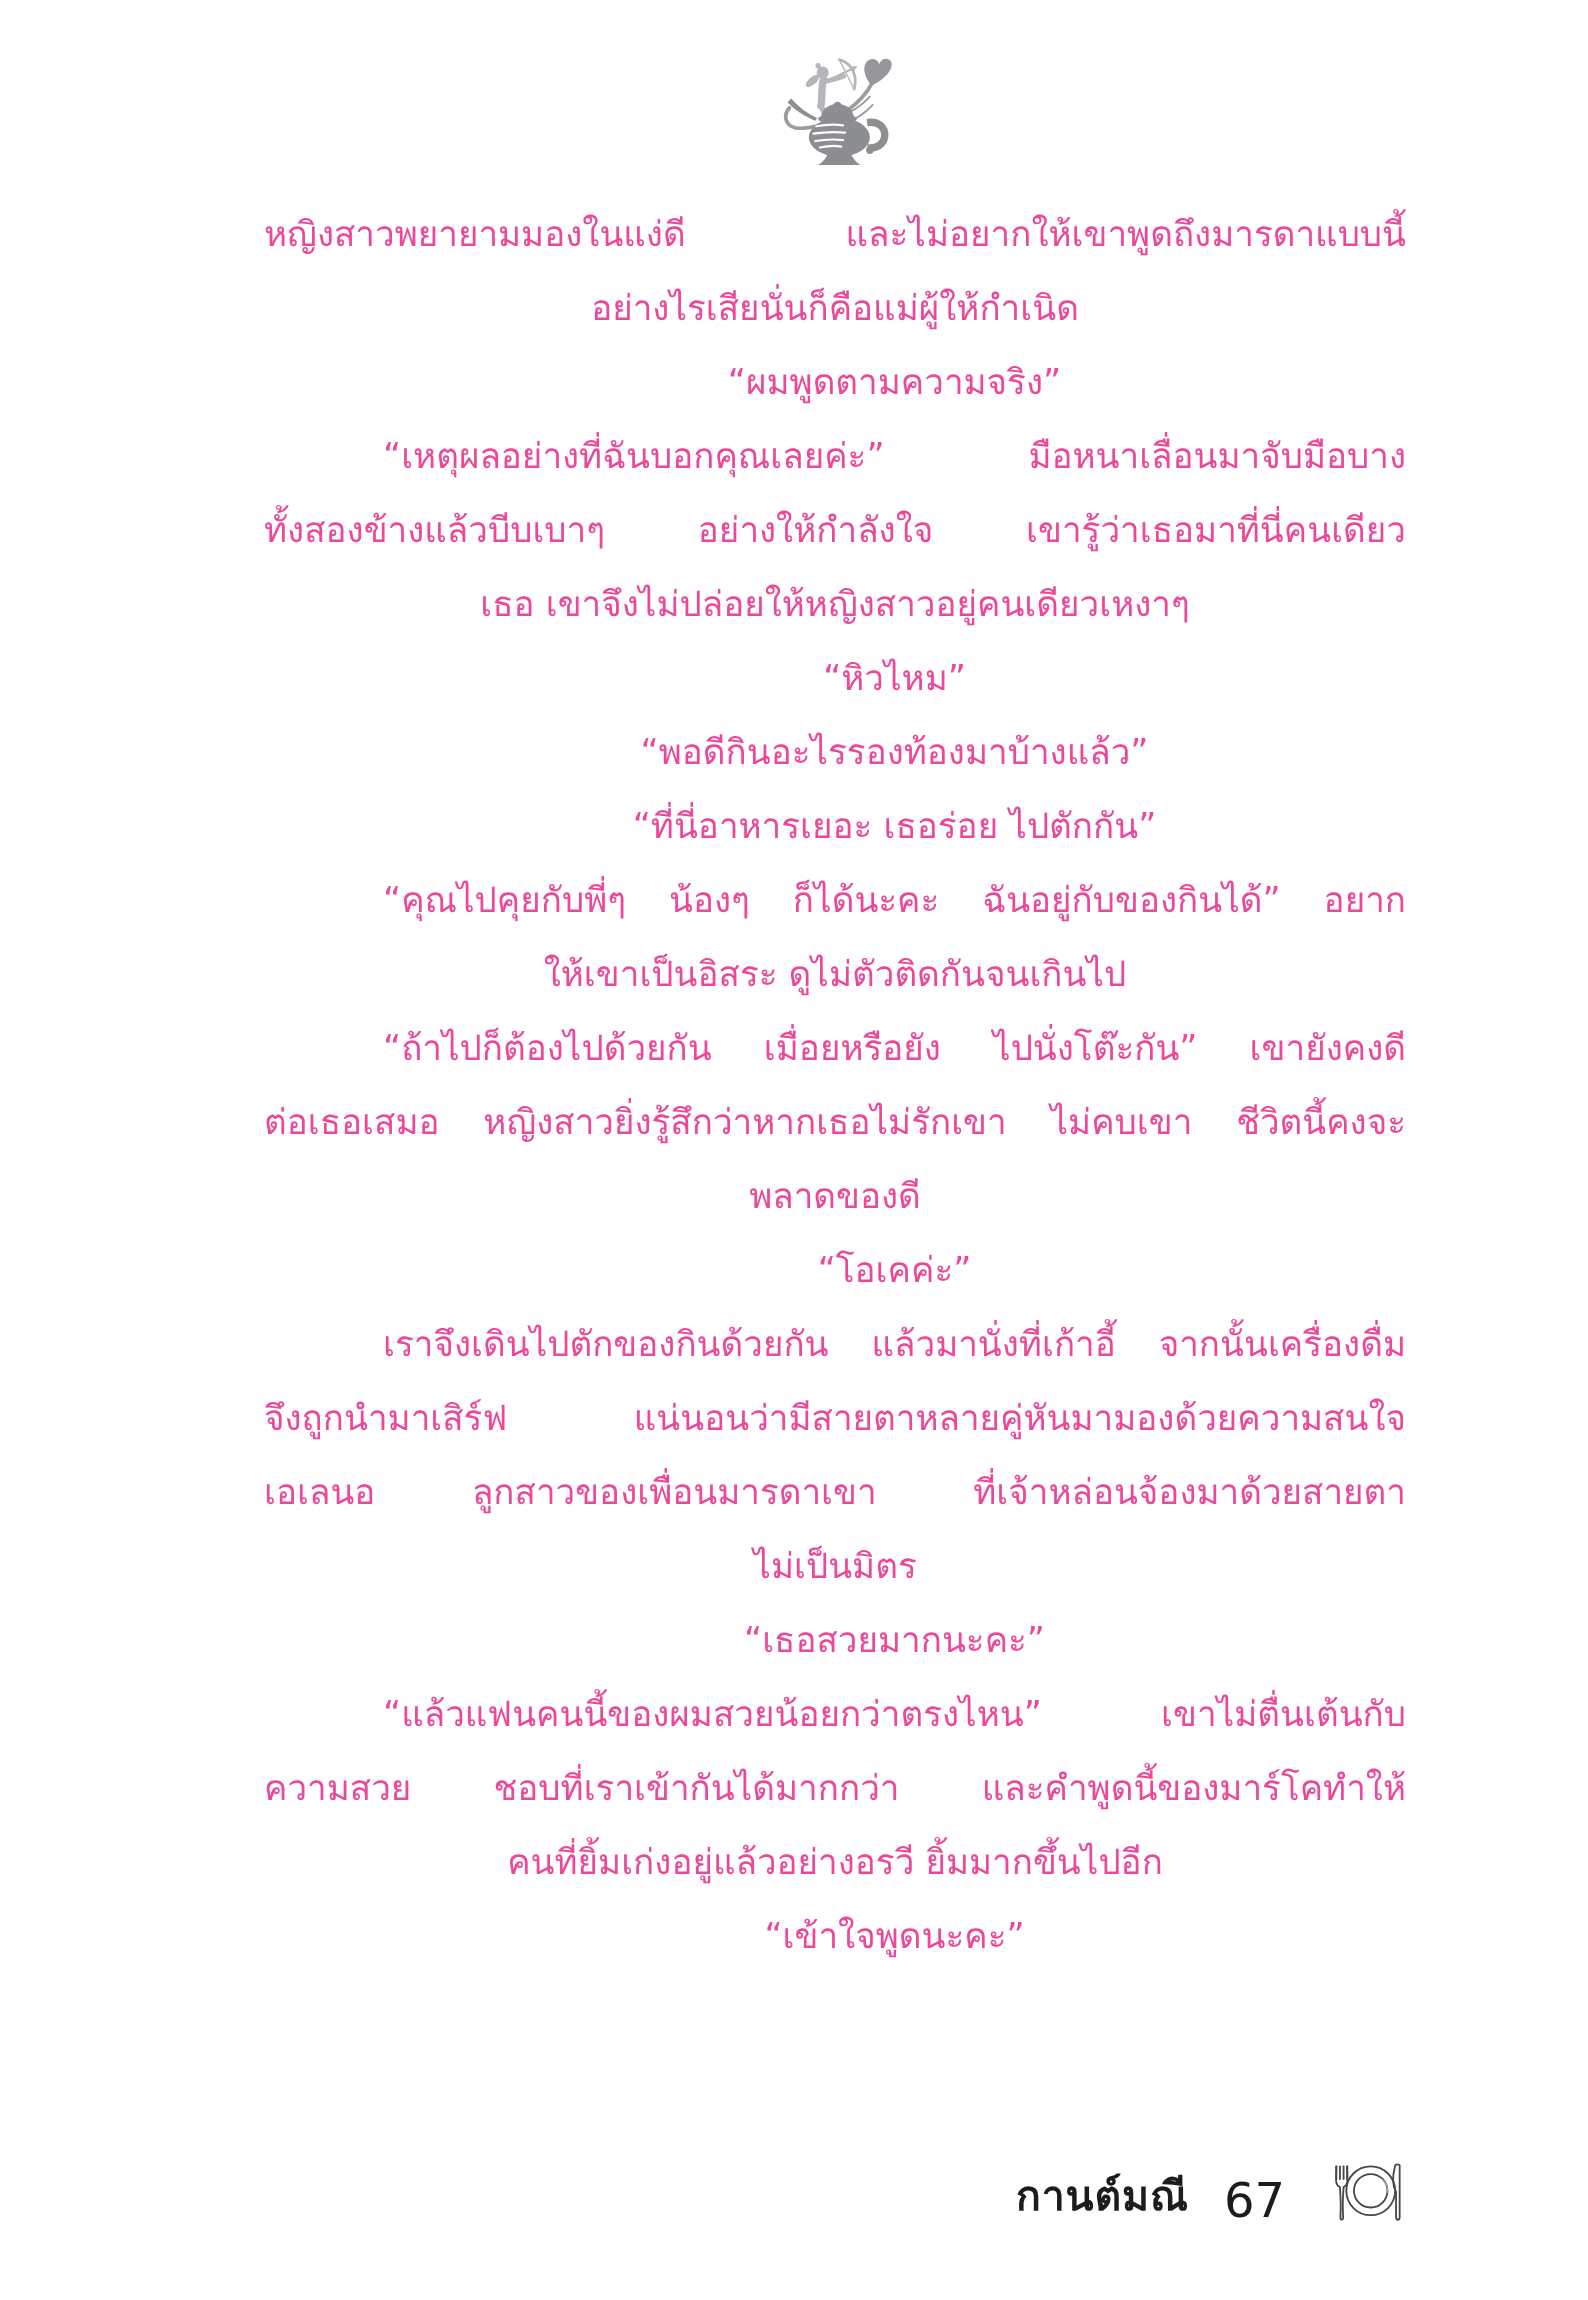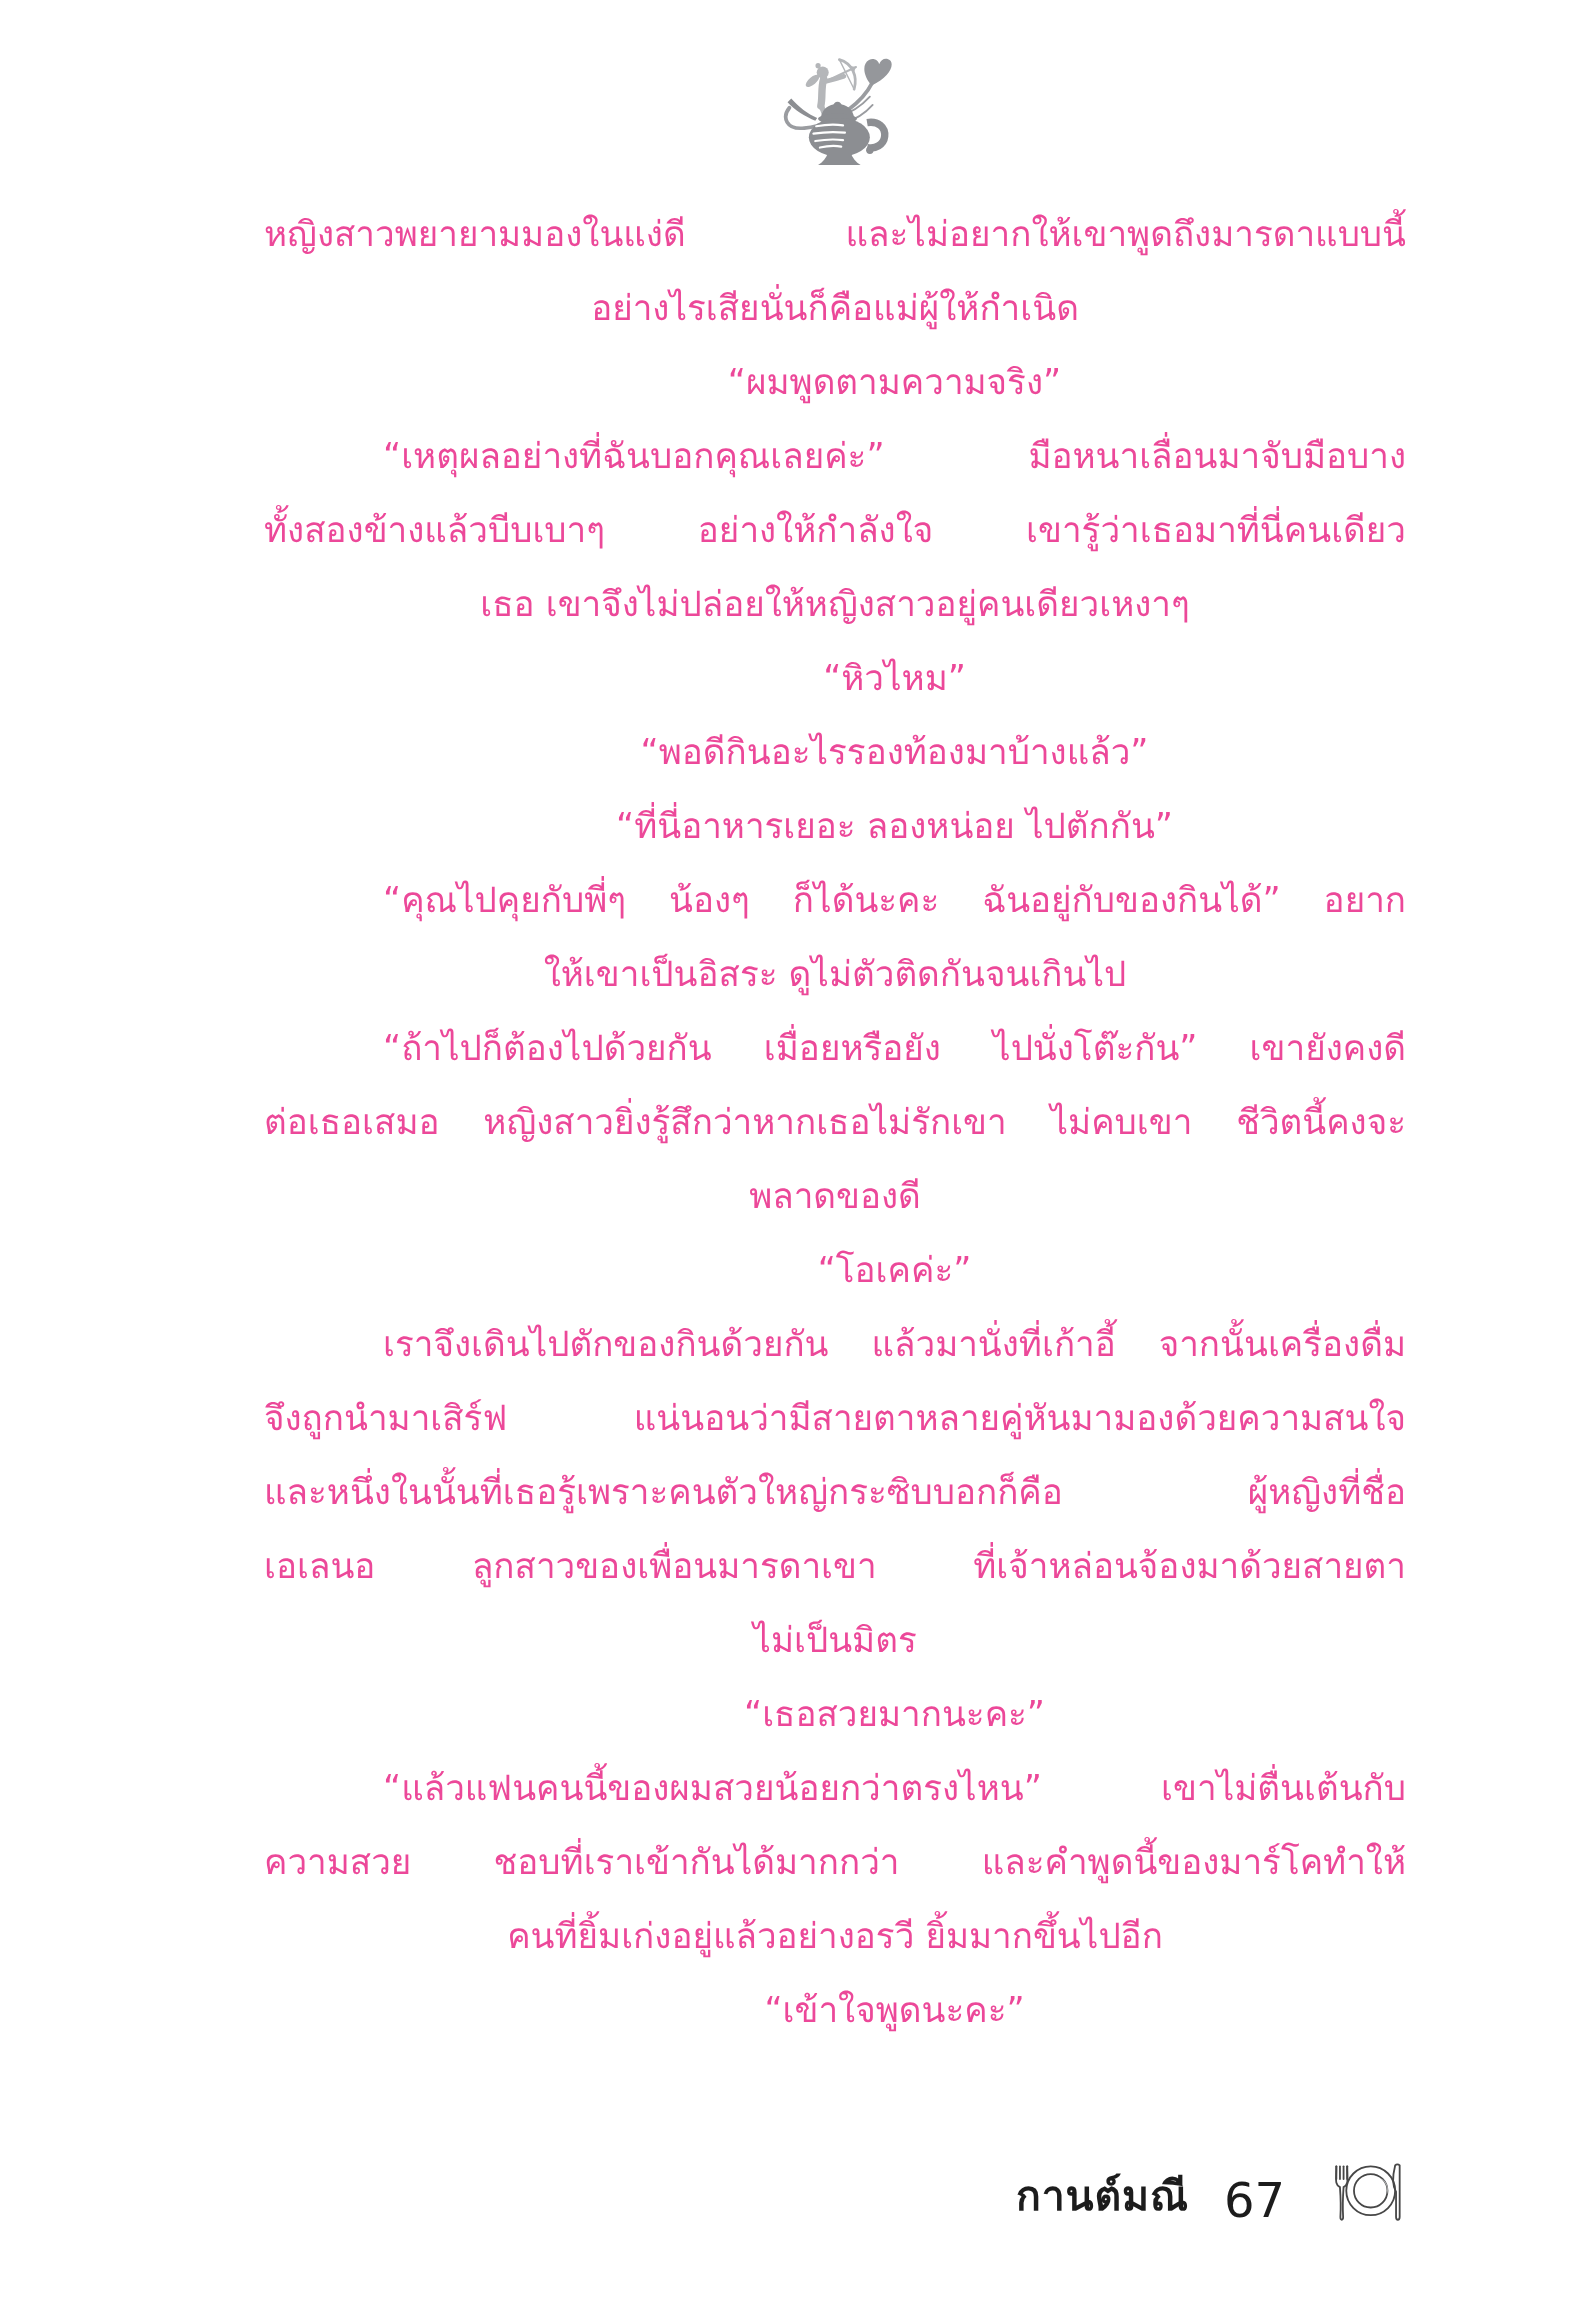--- a/index.html
+++ b/index.html
@@ -125,30 +125,29 @@
 
 <div class="page-text">
   <div class="line j">หญิงสาวพยายามมองในแง่ดี และไม่อยากให้เขาพูดถึงมารดาแบบนี้</div>
   <div class="line">อย่างไรเสียนั่นก็คือแม่ผู้ให้กำเนิด</div>
   <div class="line in">“ผมพูดตามความจริง”</div>
   <div class="line in j">“เหตุผลอย่างที่ฉันบอกคุณเลยค่ะ” มือหนาเลื่อนมาจับมือบาง</div>
   <div class="line j">ทั้งสองข้างแล้วบีบเบาๆ อย่างให้กำลังใจ เขารู้ว่าเธอมาที่นี่คนเดียว</div>
   <div class="line">เธอ เขาจึงไม่ปล่อยให้หญิงสาวอยู่คนเดียวเหงาๆ</div>
   <div class="line in">“หิวไหม”</div>
   <div class="line in">“พอดีกินอะไรรองท้องมาบ้างแล้ว”</div>
-  <div class="line in">“ที่นี่อาหารเยอะ ลองหน่อย ไปตักกัน”</div>
+  <div class="line in">“ที่นี่อาหารเยอะ เธอร่อย ไปตักกัน”</div>
   <div class="line in j">“คุณไปคุยกับพี่ๆ น้องๆ ก็ได้นะคะ ฉันอยู่กับของกินได้” อยาก</div>
   <div class="line">ให้เขาเป็นอิสระ ดูไม่ตัวติดกันจนเกินไป</div>
   <div class="line in j">“ถ้าไปก็ต้องไปด้วยกัน เมื่อยหรือยัง ไปนั่งโต๊ะกัน” เขายังคงดี</div>
   <div class="line j">ต่อเธอเสมอ หญิงสาวยิ่งรู้สึกว่าหากเธอไม่รักเขา ไม่คบเขา ชีวิตนี้คงจะ</div>
   <div class="line">พลาดของดี</div>
   <div class="line in">“โอเคค่ะ”</div>
   <div class="line in j">เราจึงเดินไปตักของกินด้วยกัน แล้วมานั่งที่เก้าอี้ จากนั้นเครื่องดื่ม</div>
   <div class="line j">จึงถูกนำมาเสิร์ฟ แน่นอนว่ามีสายตาหลายคู่หันมามองด้วยความสนใจ</div>
-  <div class="line j">และหนึ่งในนั้นที่เธอรู้เพราะคนตัวใหญ่กระซิบบอกก็คือ ผู้หญิงที่ชื่อ</div>
   <div class="line j">เอเลนอ ลูกสาวของเพื่อนมารดาเขา ที่เจ้าหล่อนจ้องมาด้วยสายตา</div>
   <div class="line">ไม่เป็นมิตร</div>
   <div class="line in">“เธอสวยมากนะคะ”</div>
   <div class="line in j">“แล้วแฟนคนนี้ของผมสวยน้อยกว่าตรงไหน” เขาไม่ตื่นเต้นกับ</div>
   <div class="line j">ความสวย ชอบที่เราเข้ากันได้มากกว่า และคำพูดนี้ของมาร์โคทำให้</div>
   <div class="line">คนที่ยิ้มเก่งอยู่แล้วอย่างอรวี ยิ้มมากขึ้นไปอีก</div>
   <div class="line in">“เข้าใจพูดนะคะ”</div>
 </div>
 
 <div class="footer">

